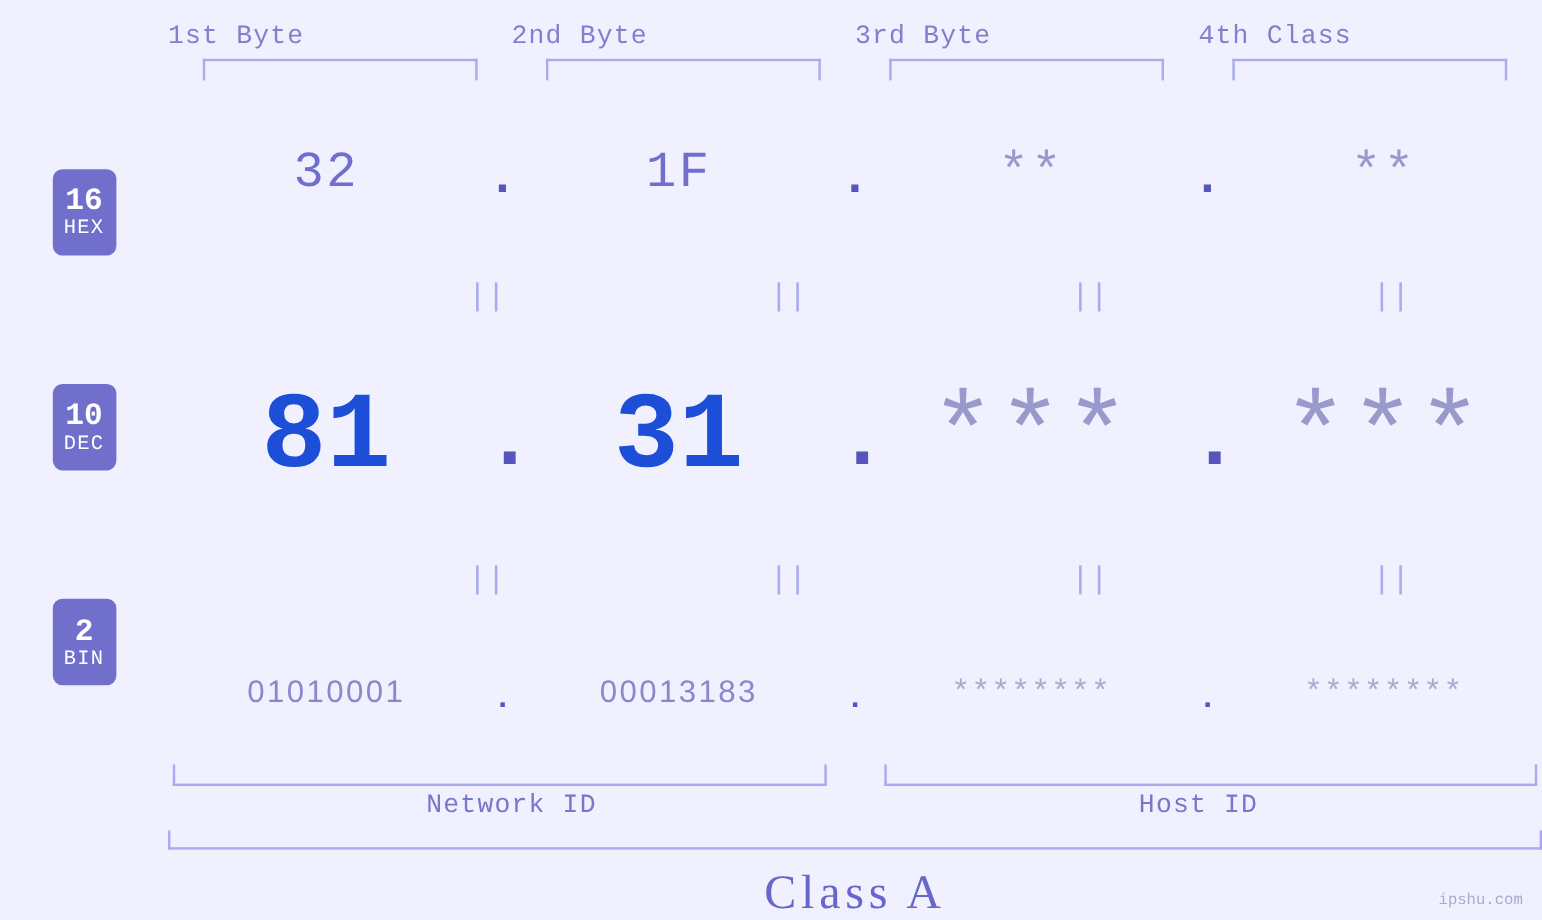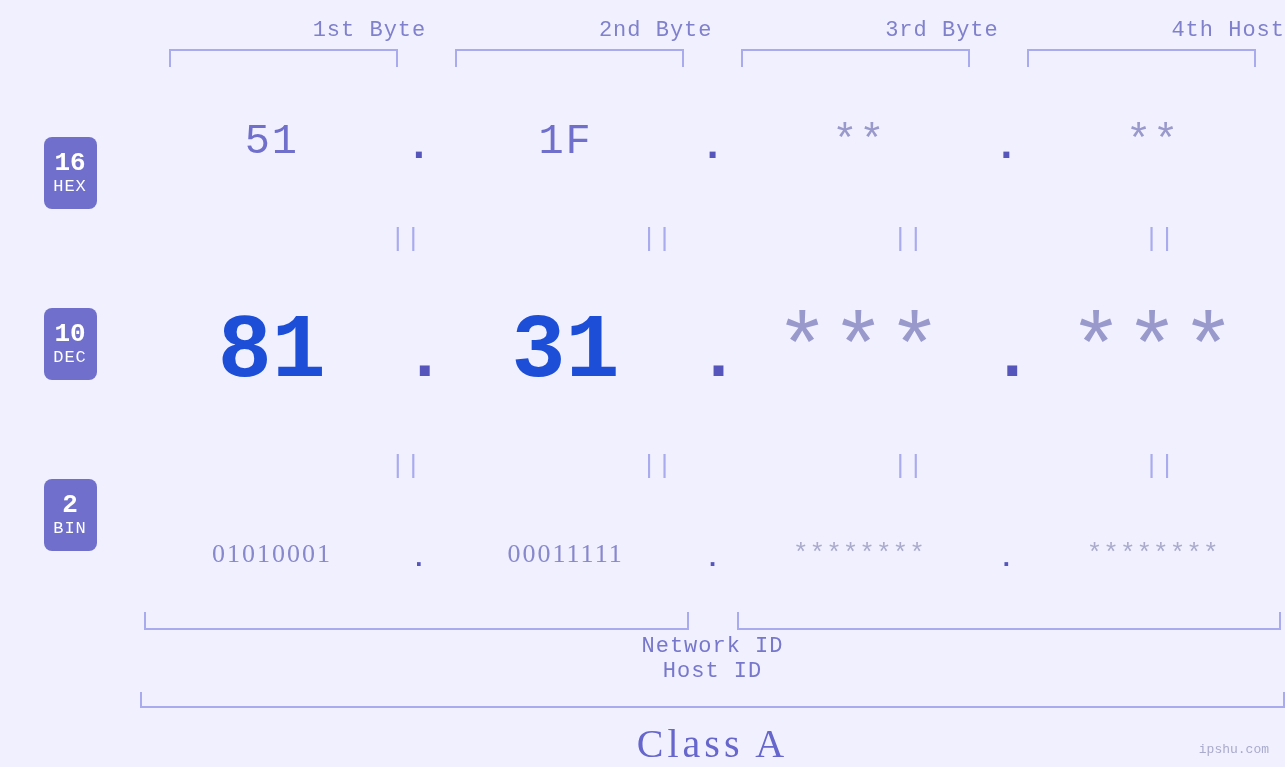--- a/index.html
+++ b/index.html
@@ -26,21 +26,21 @@
     .byte-headers {
       display: flex;
       width: 100%;
       padding-left: 140px;
       margin-top: 18px;
       margin-bottom: 0px;
     }
 
     .byte-header {
       flex: 1;
-      text-align: right;
+      text-align: left;
       color: #8080cc;
       font-size: 22px;
       font-family: 'Courier New', Courier, monospace;
       letter-spacing: 1px;
     }
 
     
     .brackets-row {
       display: flex;
       width: 100%;
@@ -140,21 +140,21 @@
       font-size: 90px;
       color: #1d4ed8;
       font-family: 'Courier New', Courier, monospace;
       font-weight: bold;
       line-height: 1;
     }
 
     .bin-value {
       font-size: 26px;
       color: #8888cc;
-      font-family: Liberation Serif, serif;
+      font-family: Liberation Sans, sans-serif;
       letter-spacing: 2px;
     }
 
     .dot-separator {
       width: 30px;
       text-align: center;
       color: #5555bb;
       font-size: 42px;
       font-weight: bold;
       margin-top: 10px;
@@ -208,21 +208,20 @@
       border-bottom: 2px solid #aaaaee;
       border-left: 2px solid #aaaaee;
       border-right: 2px solid #aaaaee;
       margin: 0 4px;
     }
 
     .bottom-labels {
       display: flex;
       width: 100%;
       margin-top: 4px;
-      flex-direction: column;
     }
 
     .bottom-label {
       flex: 1;
       text-align: center;
       color: #7777cc;
       font-size: 22px;
       font-family: 'Courier New', Courier, monospace;
       letter-spacing: 1px;
     }
@@ -287,21 +286,21 @@
   </style>
 </head>
 <body>
 
 <div class="main-container">
 
   <div class="byte-headers">
     <div class="byte-header">1st Byte</div>
     <div class="byte-header">2nd Byte</div>
     <div class="byte-header">3rd Byte</div>
-    <div class="byte-header">4th Host</div>
+    <div class="byte-header">4th Class</div>
   </div>
 
   <div class="brackets-row">
     <div class="bracket-cell">
       <div class="bracket"></div>
     </div>
     <div class="bracket-cell">
       <div class="bracket"></div>
     </div>
     <div class="bracket-cell">
@@ -326,21 +325,21 @@
       <div class="badge">
         <span class="badge-number">2</span>
         <span class="badge-label">BIN</span>
       </div>
     </div>
 
     <div class="data-rows">
 
       <div class="data-row">
         <div class="byte-value">
-          <span class="hex-value">51</span>
+          <span class="hex-value">32</span>
         </div>
         <div class="dot-separator">.</div>
         <div class="byte-value">
           <span class="hex-value">1F</span>
         </div>
         <div class="dot-separator">.</div>
         <div class="byte-value">
           <span class="hex-value asterisk-color">**</span>
         </div>
         <div class="dot-separator">.</div>
@@ -380,21 +379,21 @@
         <div class="equals-cell">||</div>
         <div class="equals-cell">||</div>
       </div>
 
       <div class="data-row">
         <div class="byte-value">
           <span class="bin-value">01010001</span>
         </div>
         <div class="dot-separator" style="font-size:26px;">.</div>
         <div class="byte-value">
-          <span class="bin-value">00011111</span>
+          <span class="bin-value">00013183</span>
         </div>
         <div class="dot-separator" style="font-size:26px;">.</div>
         <div class="byte-value">
           <span class="asterisk-bin">********</span>
         </div>
         <div class="dot-separator" style="font-size:26px;">.</div>
         <div class="byte-value">
           <span class="asterisk-bin">********</span>
         </div>
       </div>

